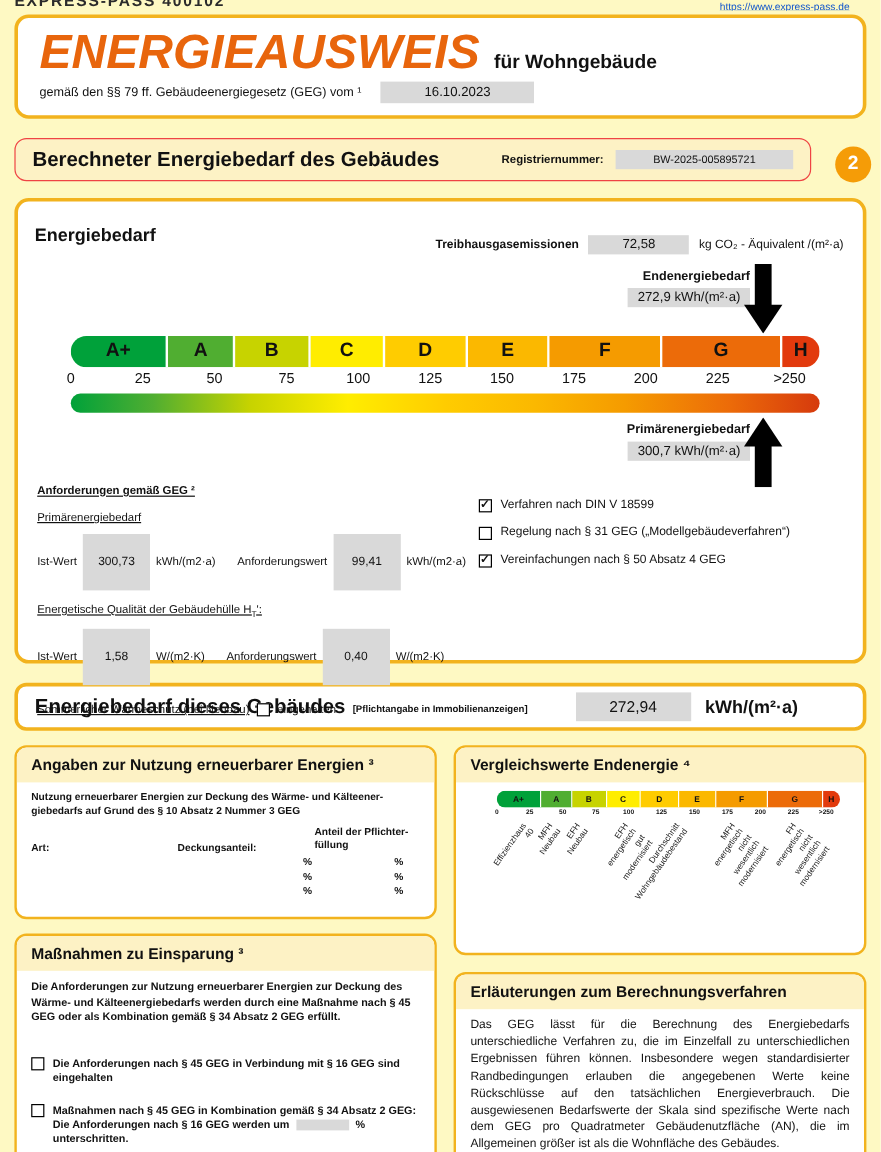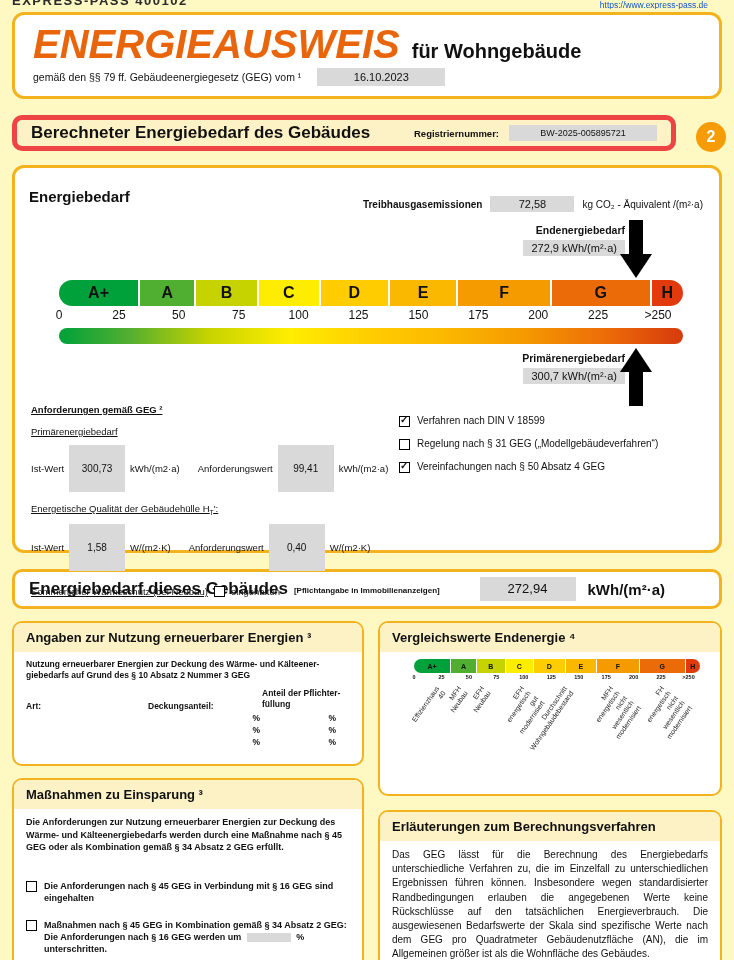--- a/index.html
+++ b/index.html
@@ -11,27 +11,27 @@
   .topstrip{position:relative;height:9px;overflow:hidden;}
   .topleft{display:block;font-size:13px;font-weight:bold;letter-spacing:1.5px;color:#2b2b2b;margin-top:-7px;}
   .toplink{position:absolute;right:14px;top:0;font-size:8.5px;color:#1155CC;text-decoration:underline;cursor:pointer;}
 
   .goldbox{border:3px solid #F2B31E;border-radius:12px;background:#fff;box-sizing:border-box;}
 
   
   .header-box{margin-top:3px;padding:8px 18px 10px 18px;}
   .title-row{display:flex;align-items:baseline;gap:12px;}
   .main-title{font-size:40px;font-style:italic;font-weight:bold;color:#E8650C;line-height:1.05;}
-  .sub-title{font-size:20px;font-weight:bold;color:#111;}
+  .sub-title{font-size:16px;font-weight:bold;color:#111;}
   .law-row{display:flex;align-items:center;gap:16px;font-size:10.5px;margin-top:3px;}
   .graybox{background:#D9D9D9;display:inline-block;text-align:center;color:#111;}
   .date-box{width:128px;padding:3px 0;font-size:11px;}
 
   
-  .section-bar{margin-top:16px;width:664px;height:36px;background:#FDF2C5;border:5px solid #ef4444;
+  .section-bar{margin-top:16px;width:664px;height:36px;background:#FDF2C5;border:1px solid #ef4444;
                border-radius:10px;display:flex;align-items:center;padding:0 14px;box-sizing:border-box;gap:10px;justify-content:space-between;}
   .section-title{font-size:17px;font-weight:bold;}
   .reg-label{font-size:9.5px;font-weight:bold;margin-left:auto;}
   .reg-box{width:140px;padding:3px 4px;font-size:9px;}
   .page-circle{position:absolute;right:8px;top:122px;width:30px;height:30px;border-radius:50%;
                background:#F59C07;color:#fff;font-size:16px;font-weight:bold;display:flex;align-items:center;justify-content:center;}
 
   
   .eb-box{position:relative;margin-top:14px;height:388px;}
   .eb-title{position:absolute;left:14px;top:20px;font-size:15px;font-weight:bold;}

